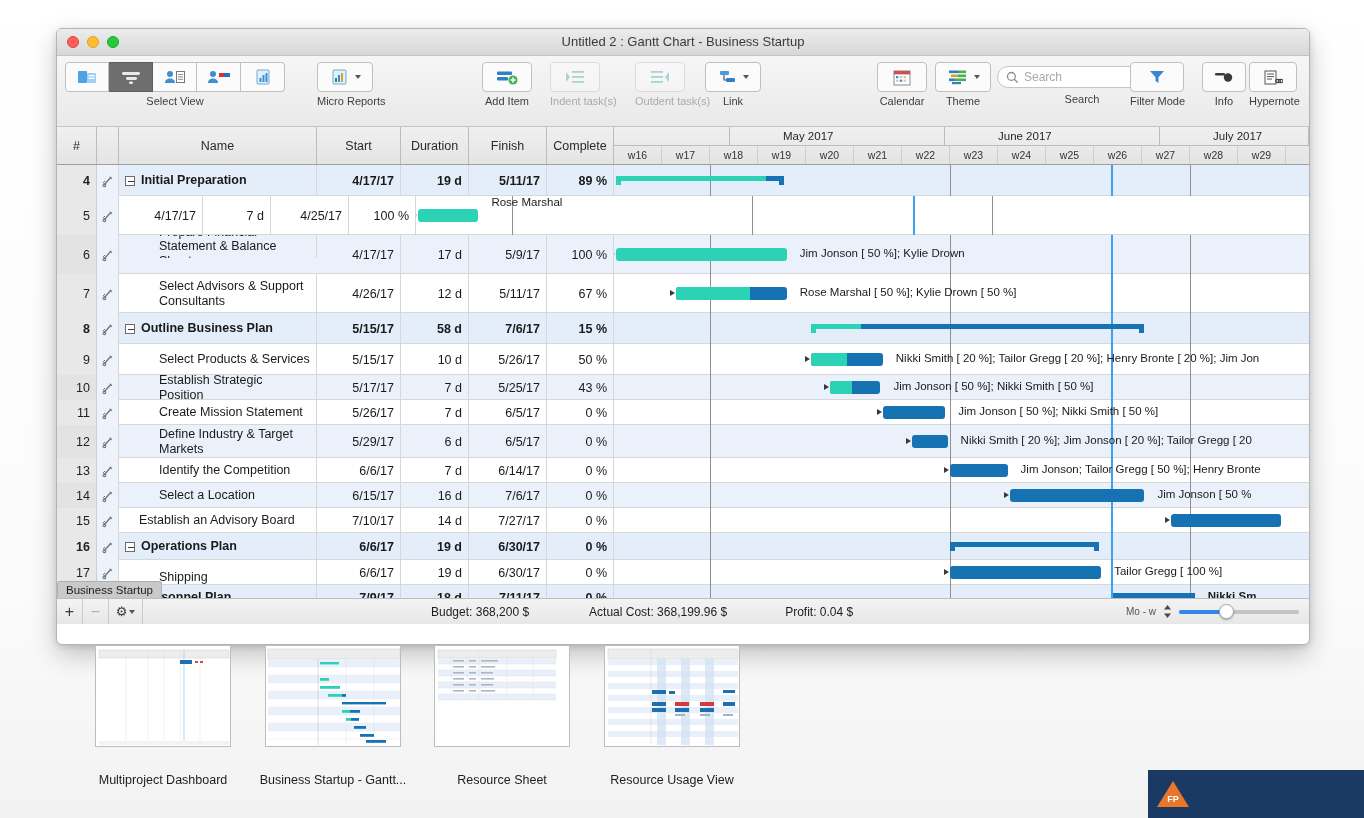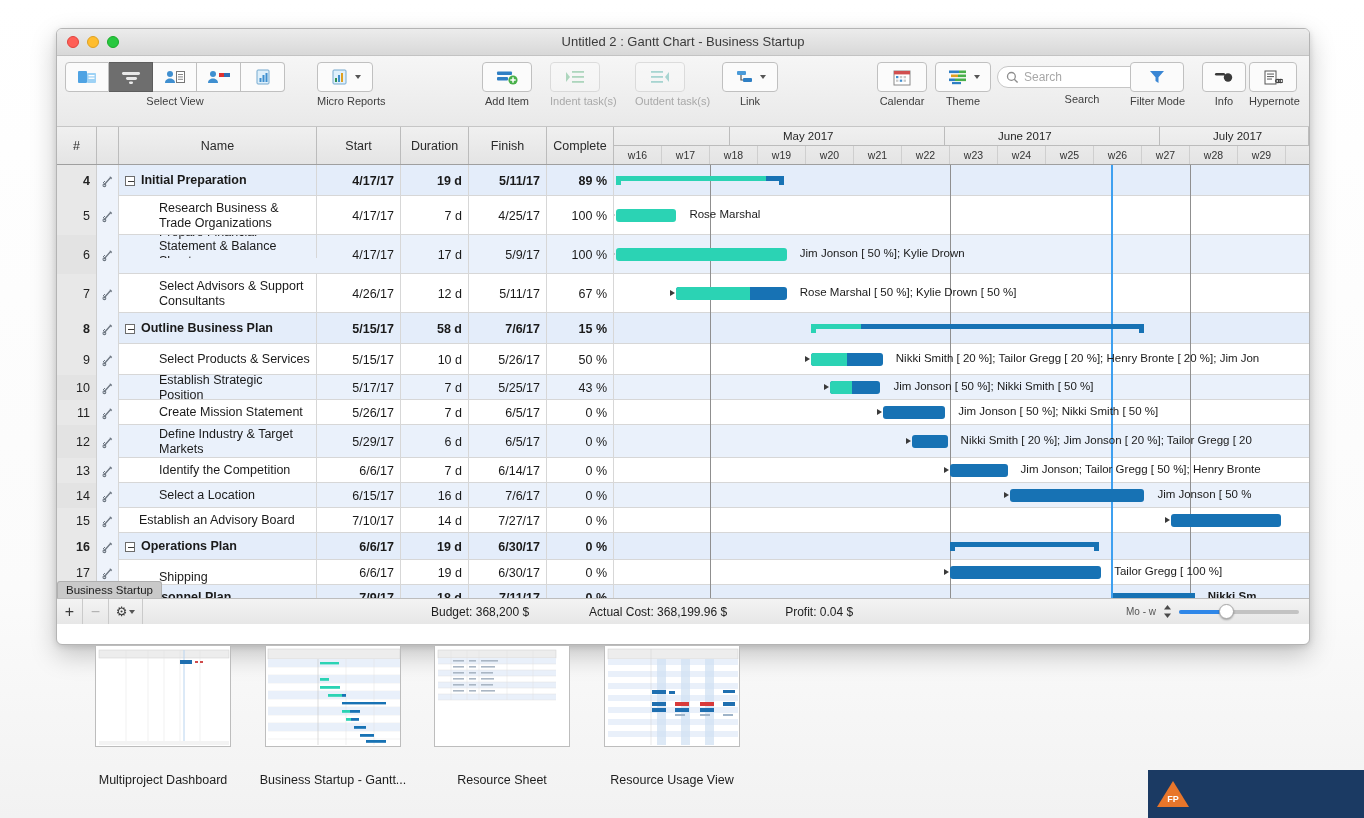--- a/index.html
+++ b/index.html
@@ -330,21 +330,21 @@
               <rect x="2" y="2" width="12" height="1.8" fill="#4fb2aa"></rect>
               <rect x="2" y="7" width="12" height="1.8" fill="#4fb2aa"></rect>
               <rect x="2" y="12" width="12" height="1.8" fill="#4fb2aa"></rect>
               <path d="M20 3 L16 8 L20 13 Z" fill="#4fb2aa"></path>
             </svg>
           </div>
         </div>
         <div class="tlabel dim">Outdent task(s)</div>
       </div>
 
-      <div class="tgroup" style="left:665px;">
+      <div class="tgroup" style="left:648px;">
         <div class="tbtnrow">
           <div class="tbtn single" style="width:56px;">
             <svg width="20" height="16" viewBox="0 0 20 16">
               <rect x="2" y="2" width="9" height="4" rx="1" fill="#4a9ad8"></rect>
               <rect x="8" y="9" width="9" height="4" rx="1" fill="#2f7fc4"></rect>
               <path d="M6 6 L6 11 L8 11" stroke="#555" fill="none" stroke-width="1.2"></path>
             </svg>
             <span class="caret"></span>
           </div>
         </div>
@@ -514,39 +514,34 @@
           <div class="row" style="height: 39px;">
             <div class="cell num c-num" style="height: 39px;">5</div>
             <div class="cell ico c-ico" style="height: 39px;">
               <svg width="14" height="14" viewBox="0 0 14 14">
                 <path d="M3 11 L10 3" stroke="#6d7681" stroke-width="1.3" fill="none"></path>
                 <path d="M8.6 2.2 L11.2 4.1 L10 5.4 Z" fill="#6d7681"></path>
                 <circle cx="3.4" cy="11.2" r="1.4" fill="none" stroke="#6d7681" stroke-width="1.1"></circle>
                 <path d="M2 9 L4 7" stroke="#6d7681" stroke-width="1" fill="none"></path>
               </svg>
             </div>
-            <div class="cell name c-name" style="height: 39px;">
-              <span class="namewrap" style="padding-left: 34px;">
-                <span>Research Business &amp; Trade Organizations</span>
-              </span>
-            </div>
             <div class="cell right c-start" style="height: 39px;">4/17/17</div>
             <div class="cell right c-dur" style="height: 39px;">7 d</div>
             <div class="cell right c-fin" style="height: 39px;">4/25/17</div>
             <div class="cell right c-comp" style="height: 39px;">100 %</div>
             <div class="gcell" style="height: 39px;">
               <div class="gridlines">
                 <div class="vline month" style="left: 96px;"></div>
                 <div class="vline month" style="left: 336px;"></div>
                 <div class="vline month" style="left: 576px;"></div>
                 <div class="vline today" style="left: 496.8px;"></div>
               </div>
               <div class="bar" style="left: 2.4px; width: 60px; top: 13px; background: rgb(43, 211, 180);"></div>
               <div class="arrow" style="left: -3.6px; top: 16px;"></div>
-              <div class="reslabel" style="left: 75.4px; top: 12px;">Rose Marshal</div>
+              <div class="reslabel" style="left: 75.4px; top: 0;">Rose Marshal</div>
             </div>
           </div>
           <div class="row alt" style="height: 39px;">
             <div class="cell num c-num" style="height: 39px;">6</div>
             <div class="cell ico c-ico" style="height: 39px;">
               <svg width="14" height="14" viewBox="0 0 14 14">
                 <path d="M3 11 L10 3" stroke="#6d7681" stroke-width="1.3" fill="none"></path>
                 <path d="M8.6 2.2 L11.2 4.1 L10 5.4 Z" fill="#6d7681"></path>
                 <circle cx="3.4" cy="11.2" r="1.4" fill="none" stroke="#6d7681" stroke-width="1.1"></circle>
                 <path d="M2 9 L4 7" stroke="#6d7681" stroke-width="1" fill="none"></path>

